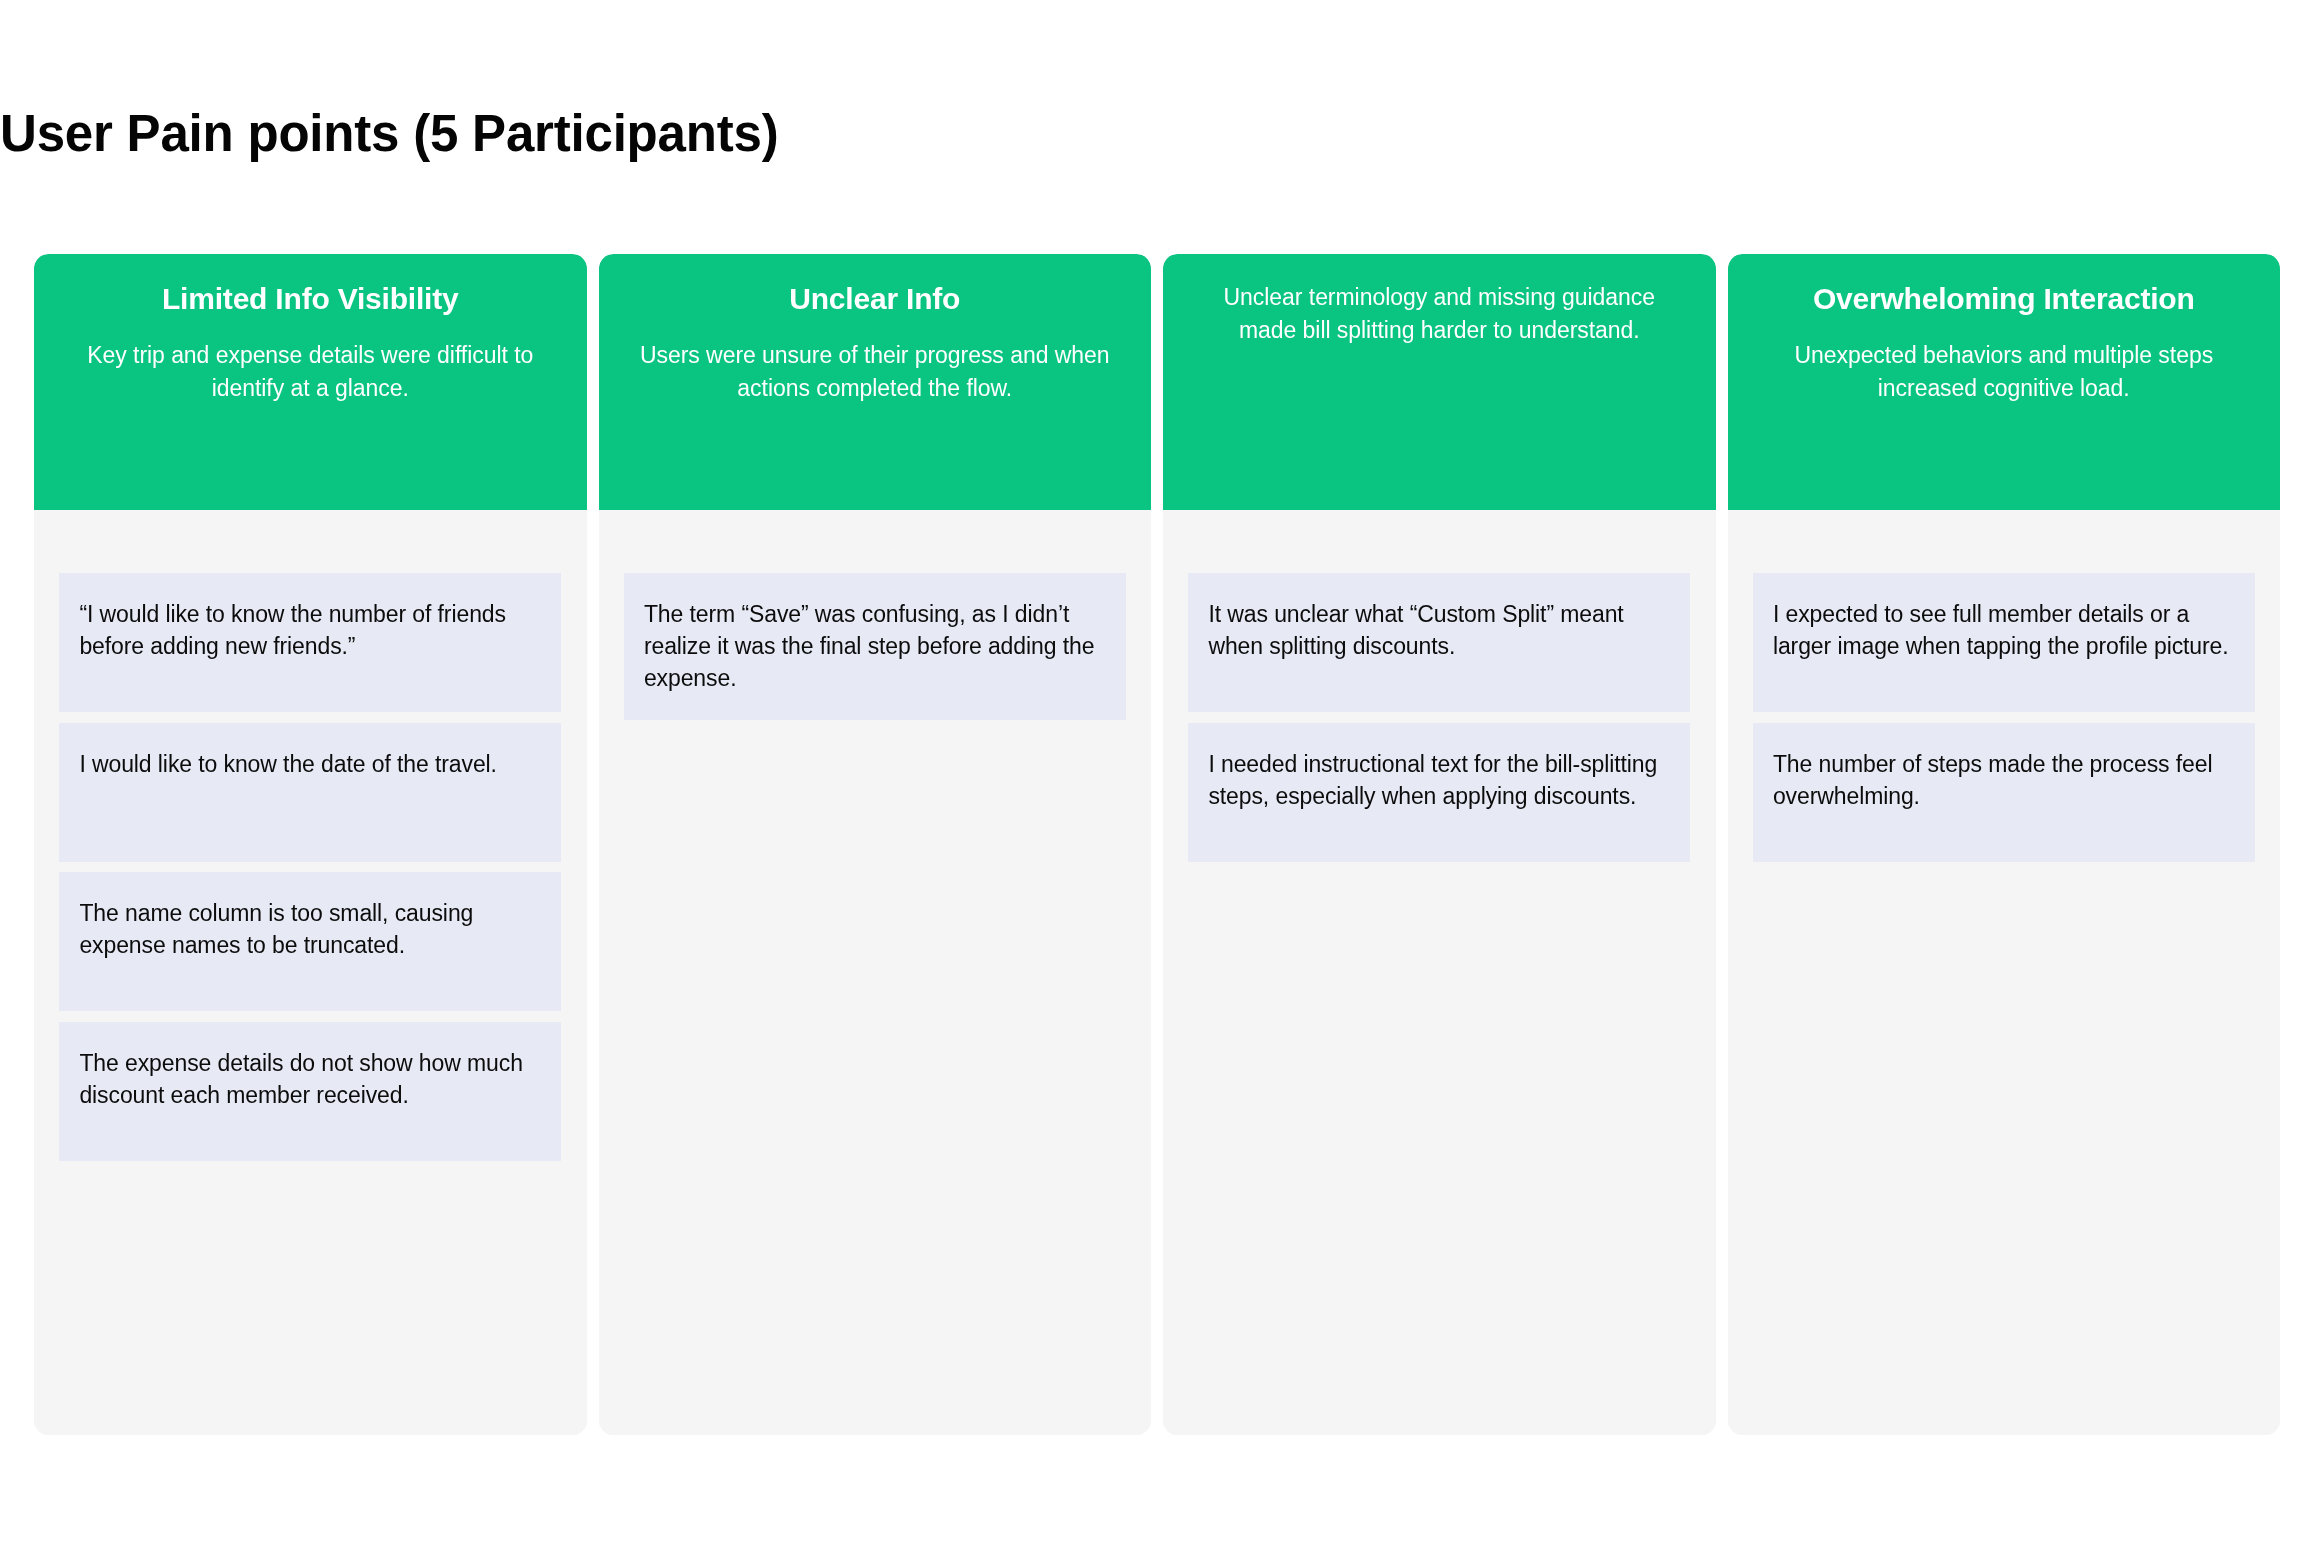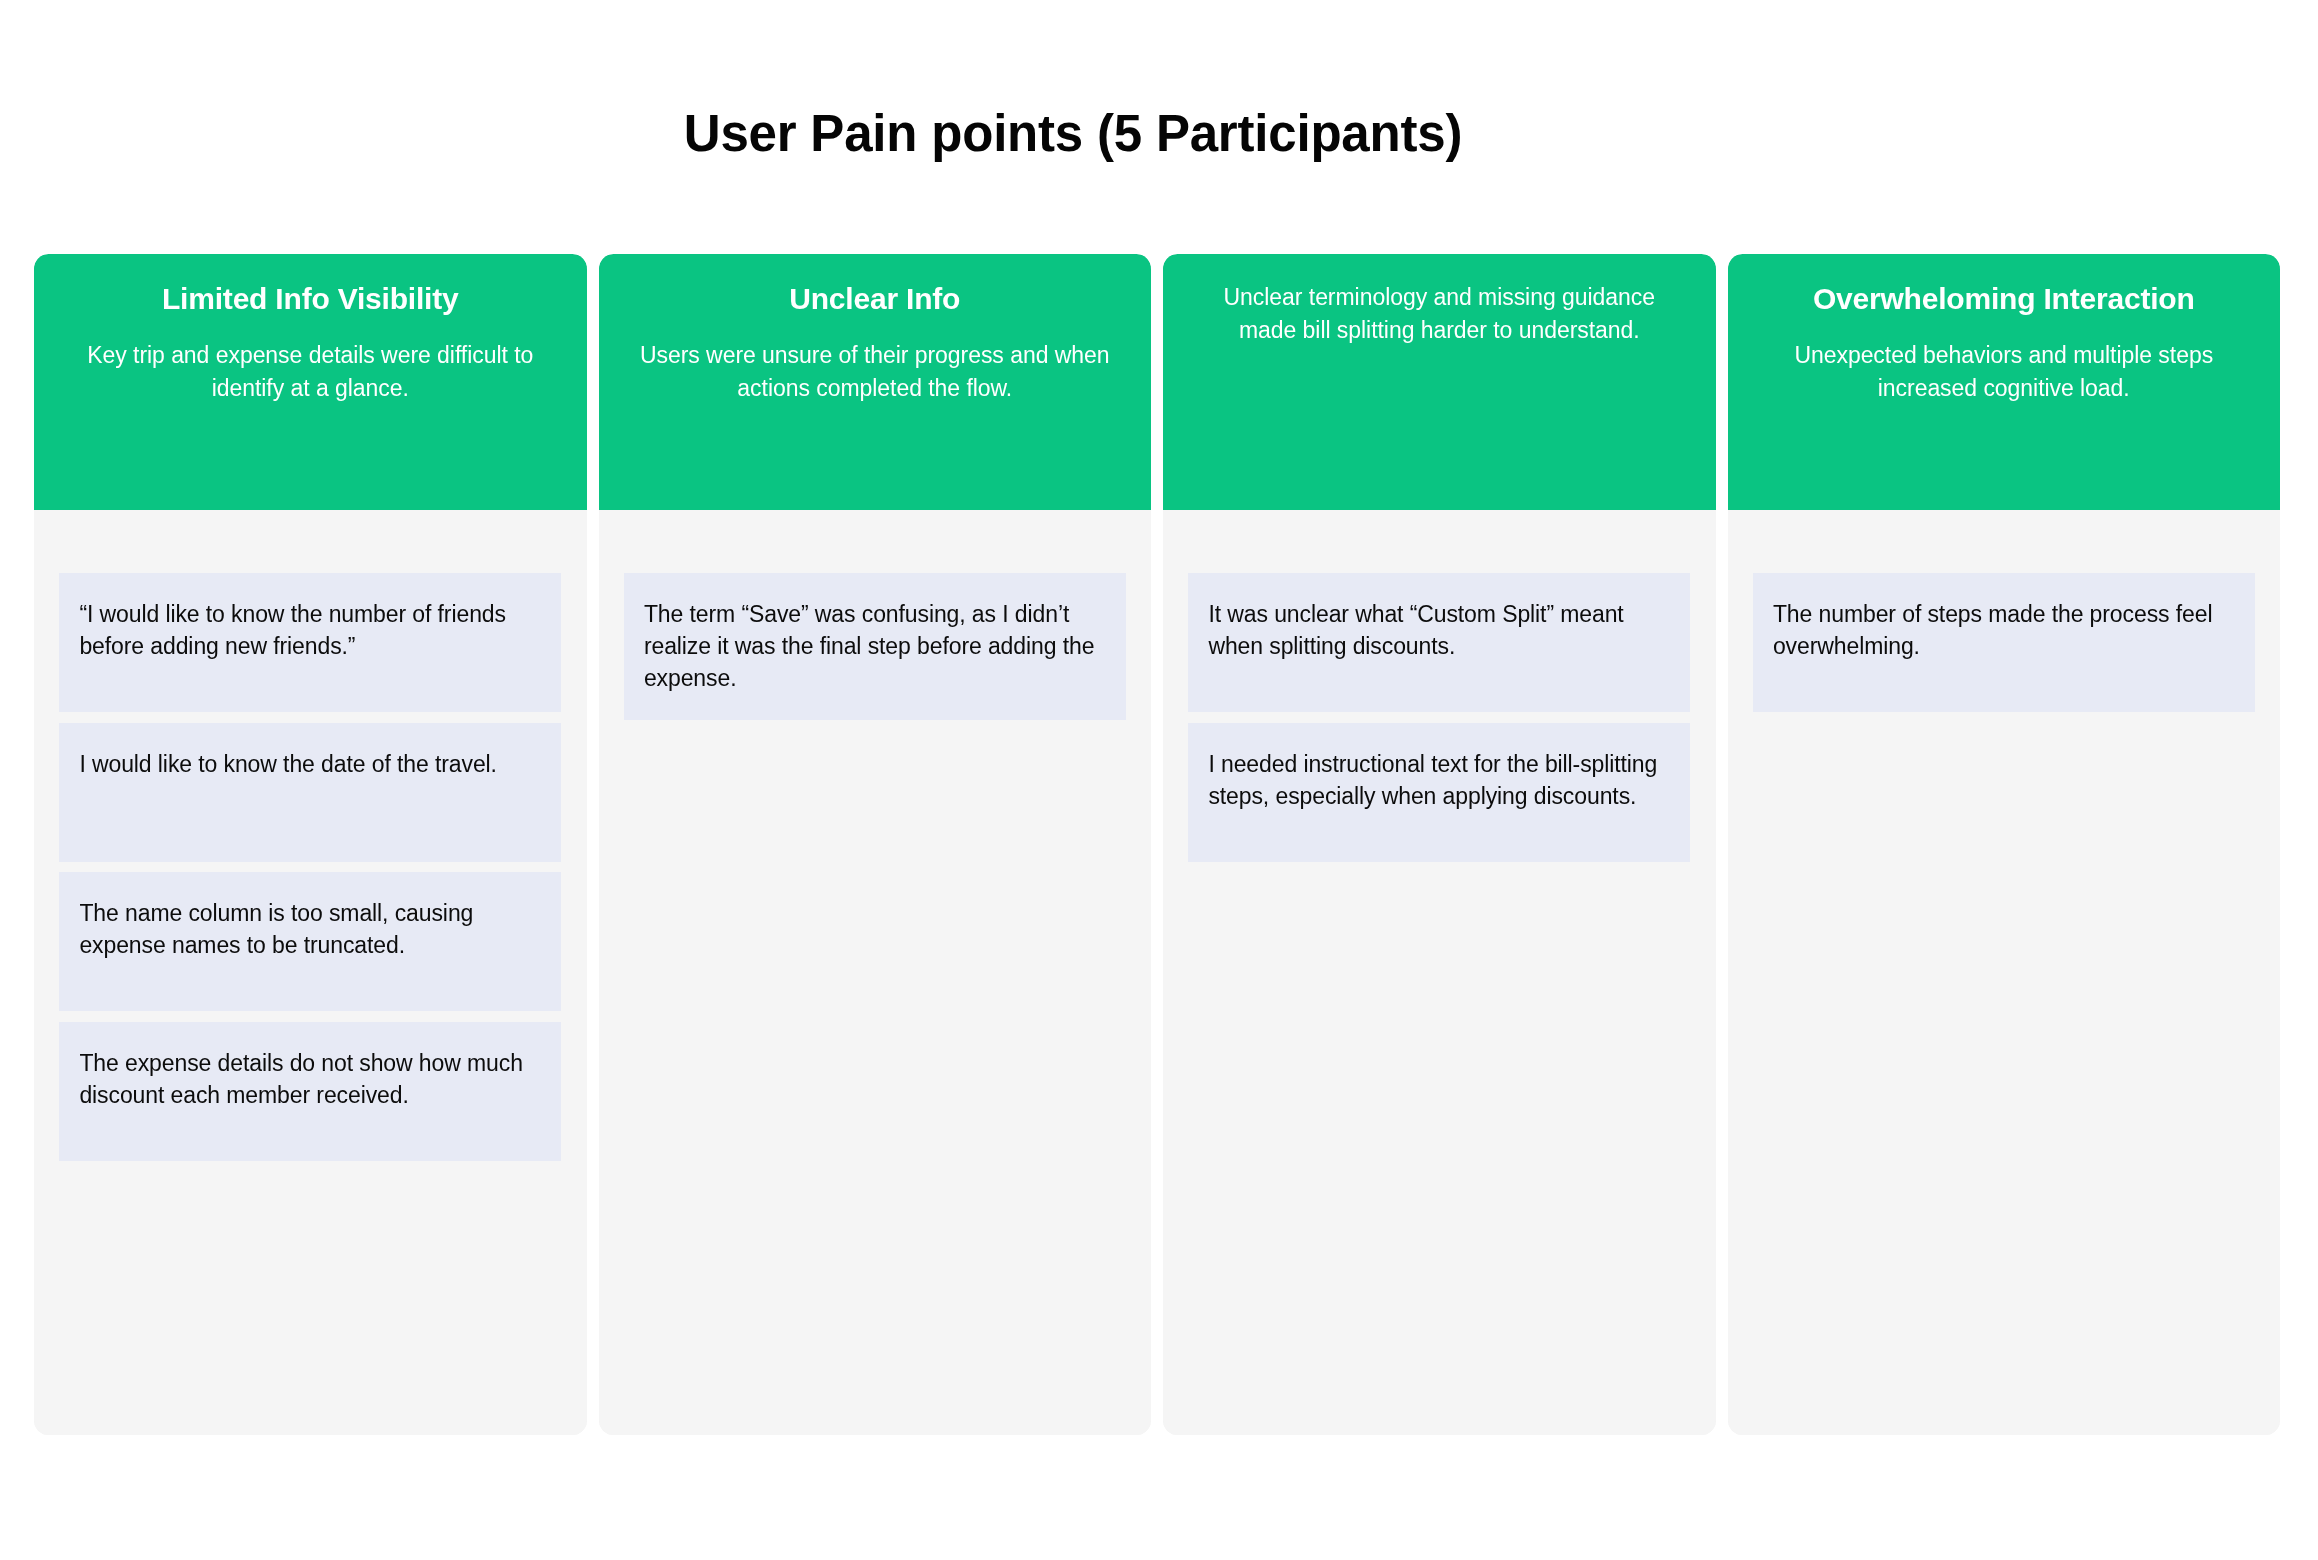--- a/index.html
+++ b/index.html
@@ -19,27 +19,26 @@
     background: #ffffff;
     overflow: hidden;
   }
 
   
   #board-title {
     position: absolute;
     left: 0;
     top: 106px;
     width: 2128px;
-    text-align: center;
+    text-align: left;
     font-size: 51px;
     font-weight: 700;
     color: #050505;
     letter-spacing: -0.2px;
     line-height: 1.1;
-    margin-left: 9px;
   }
 
   
   #columns {
     position: absolute;
     left: 34px;
     top: 254px;
     width: 2246px;
     height: 1181px;
     display: flex;
@@ -169,20 +168,23 @@
       </div>
     </div>
 
     <div class="column">
       <div class="col-header">
         <div class="col-title">Overwheloming Interaction</div>
         <div class="col-subtitle left">Unexpected behaviors and multiple steps increased cognitive load.</div>
       </div>
       <div class="col-body">
         <div class="quote-card">
+          <p class="quote-text">I expected to see full member details or a larger image when tapping the profile picture.</p>
+        </div>
+        <div class="quote-card">
           <p class="quote-text">The number of steps made the process feel overwhelming.</p>
         </div>
       </div>
     </div>
 
   </div>
 </div>
 
 
 </body></html>

